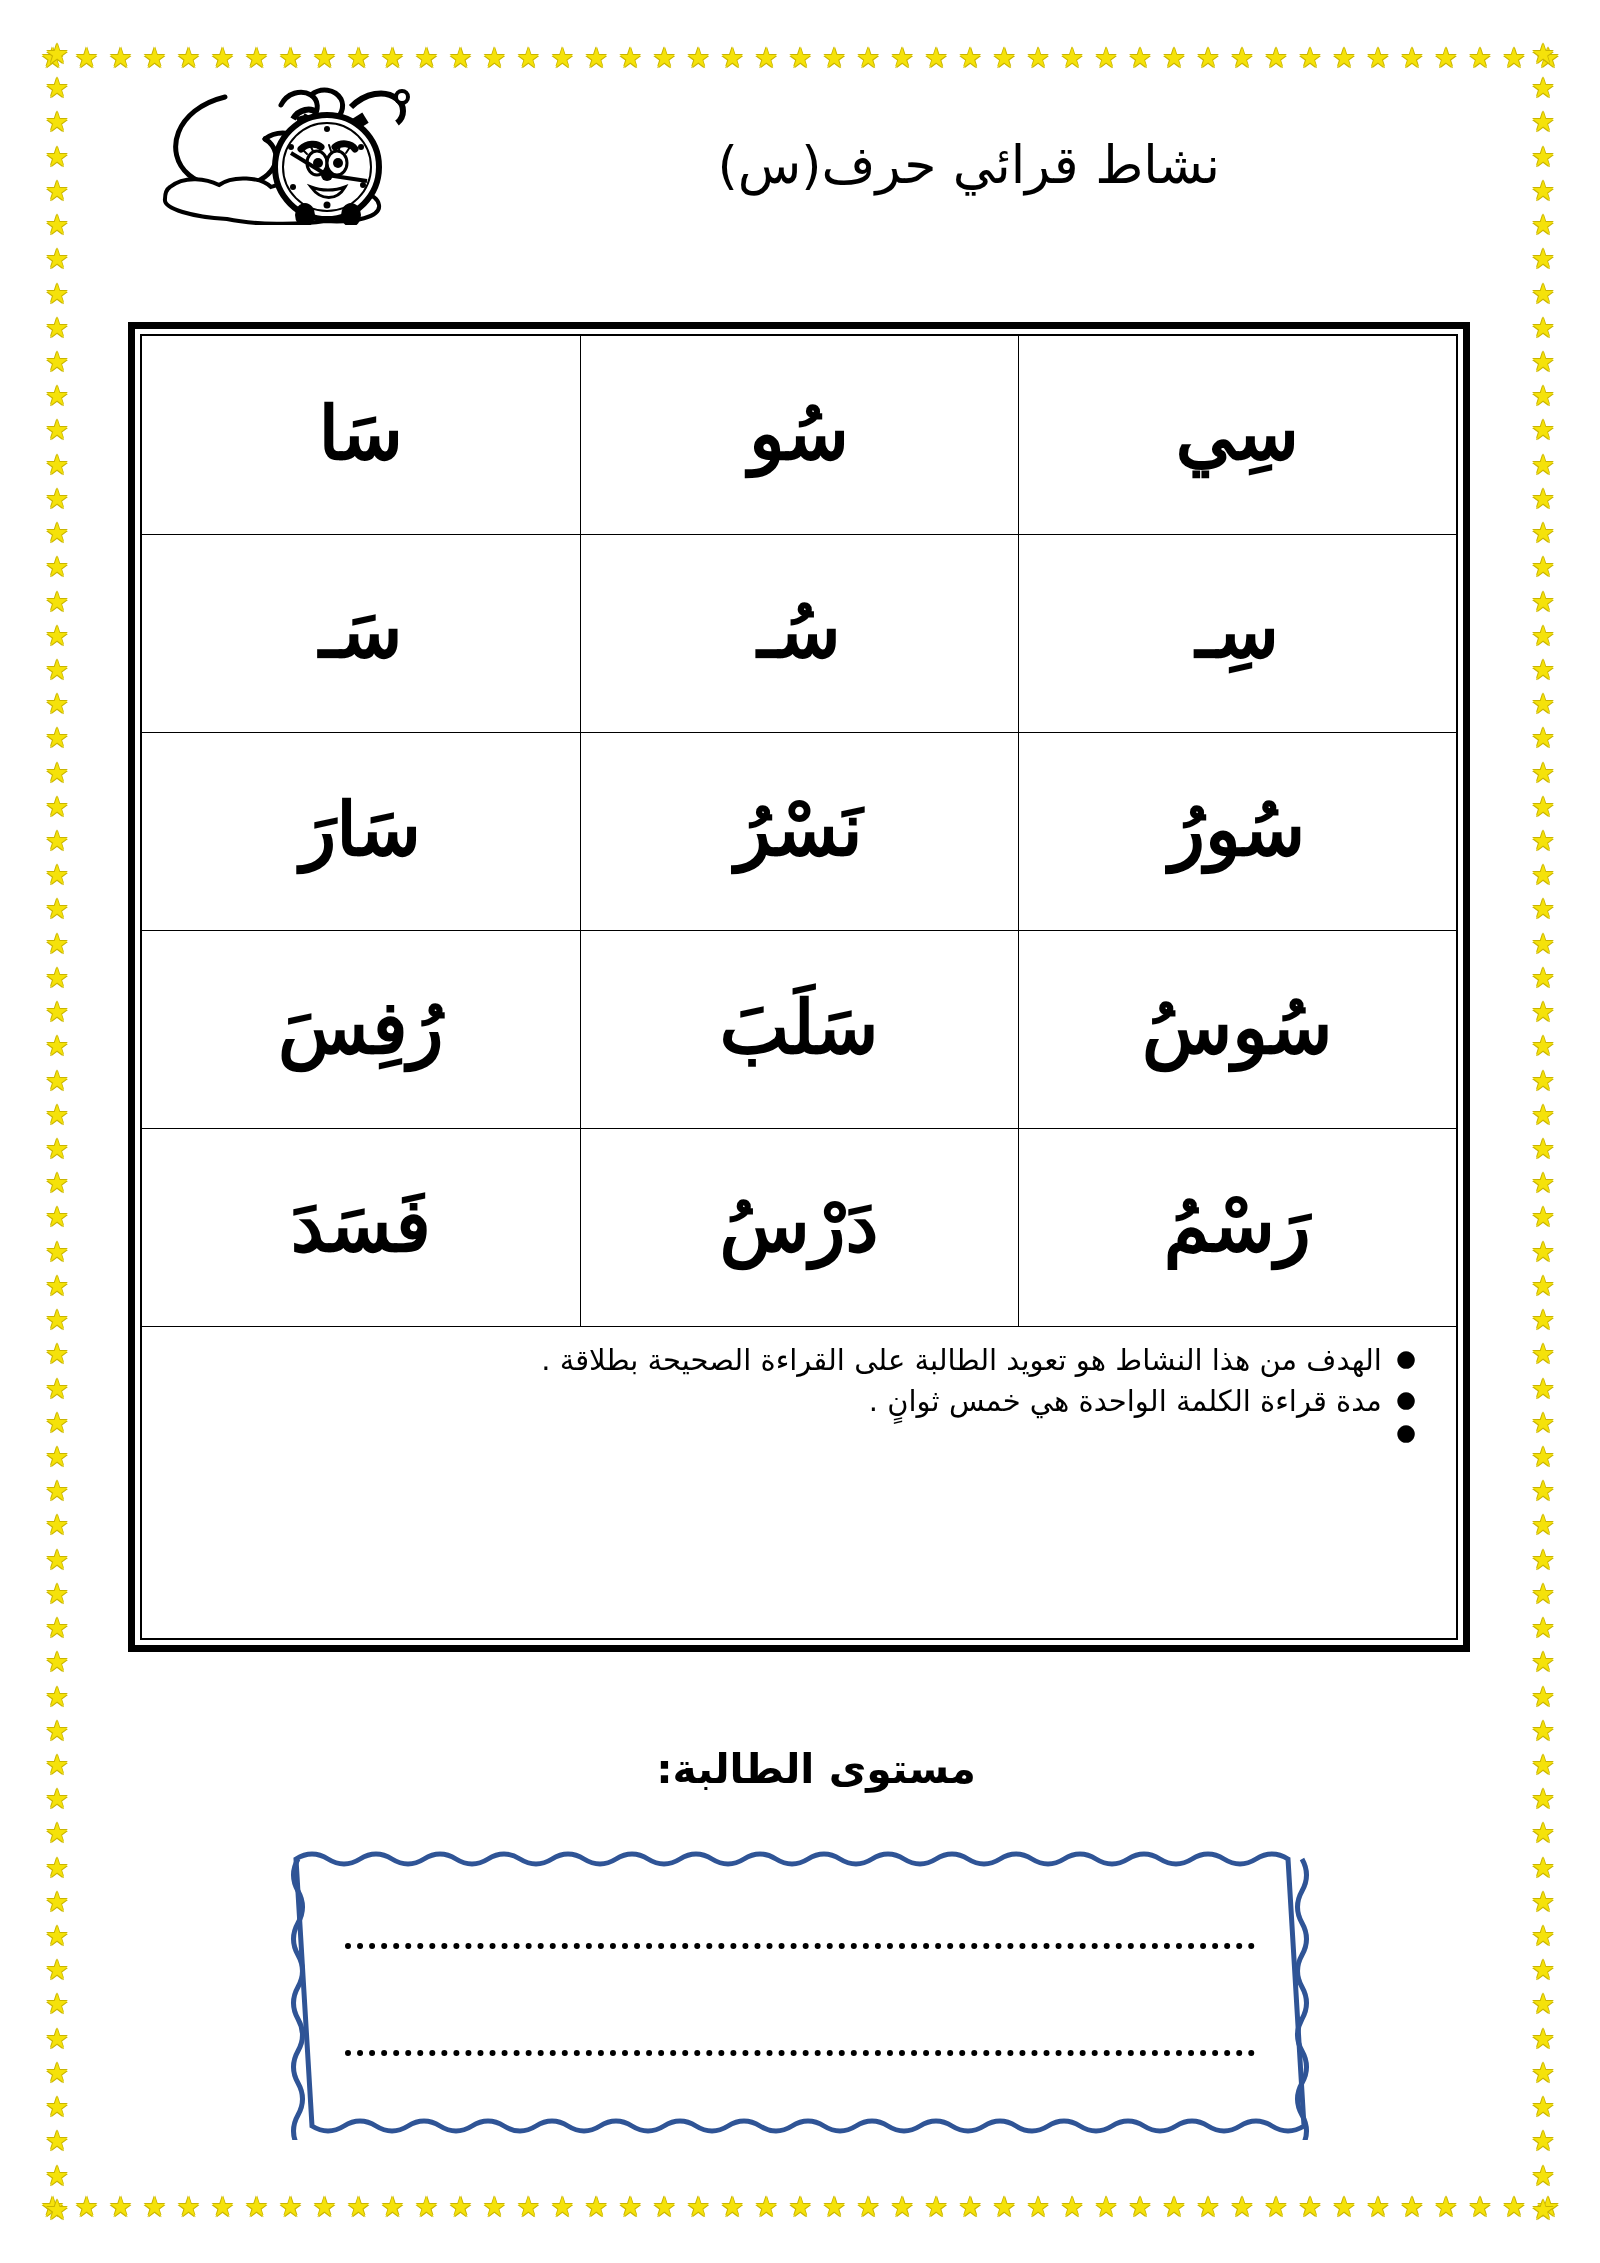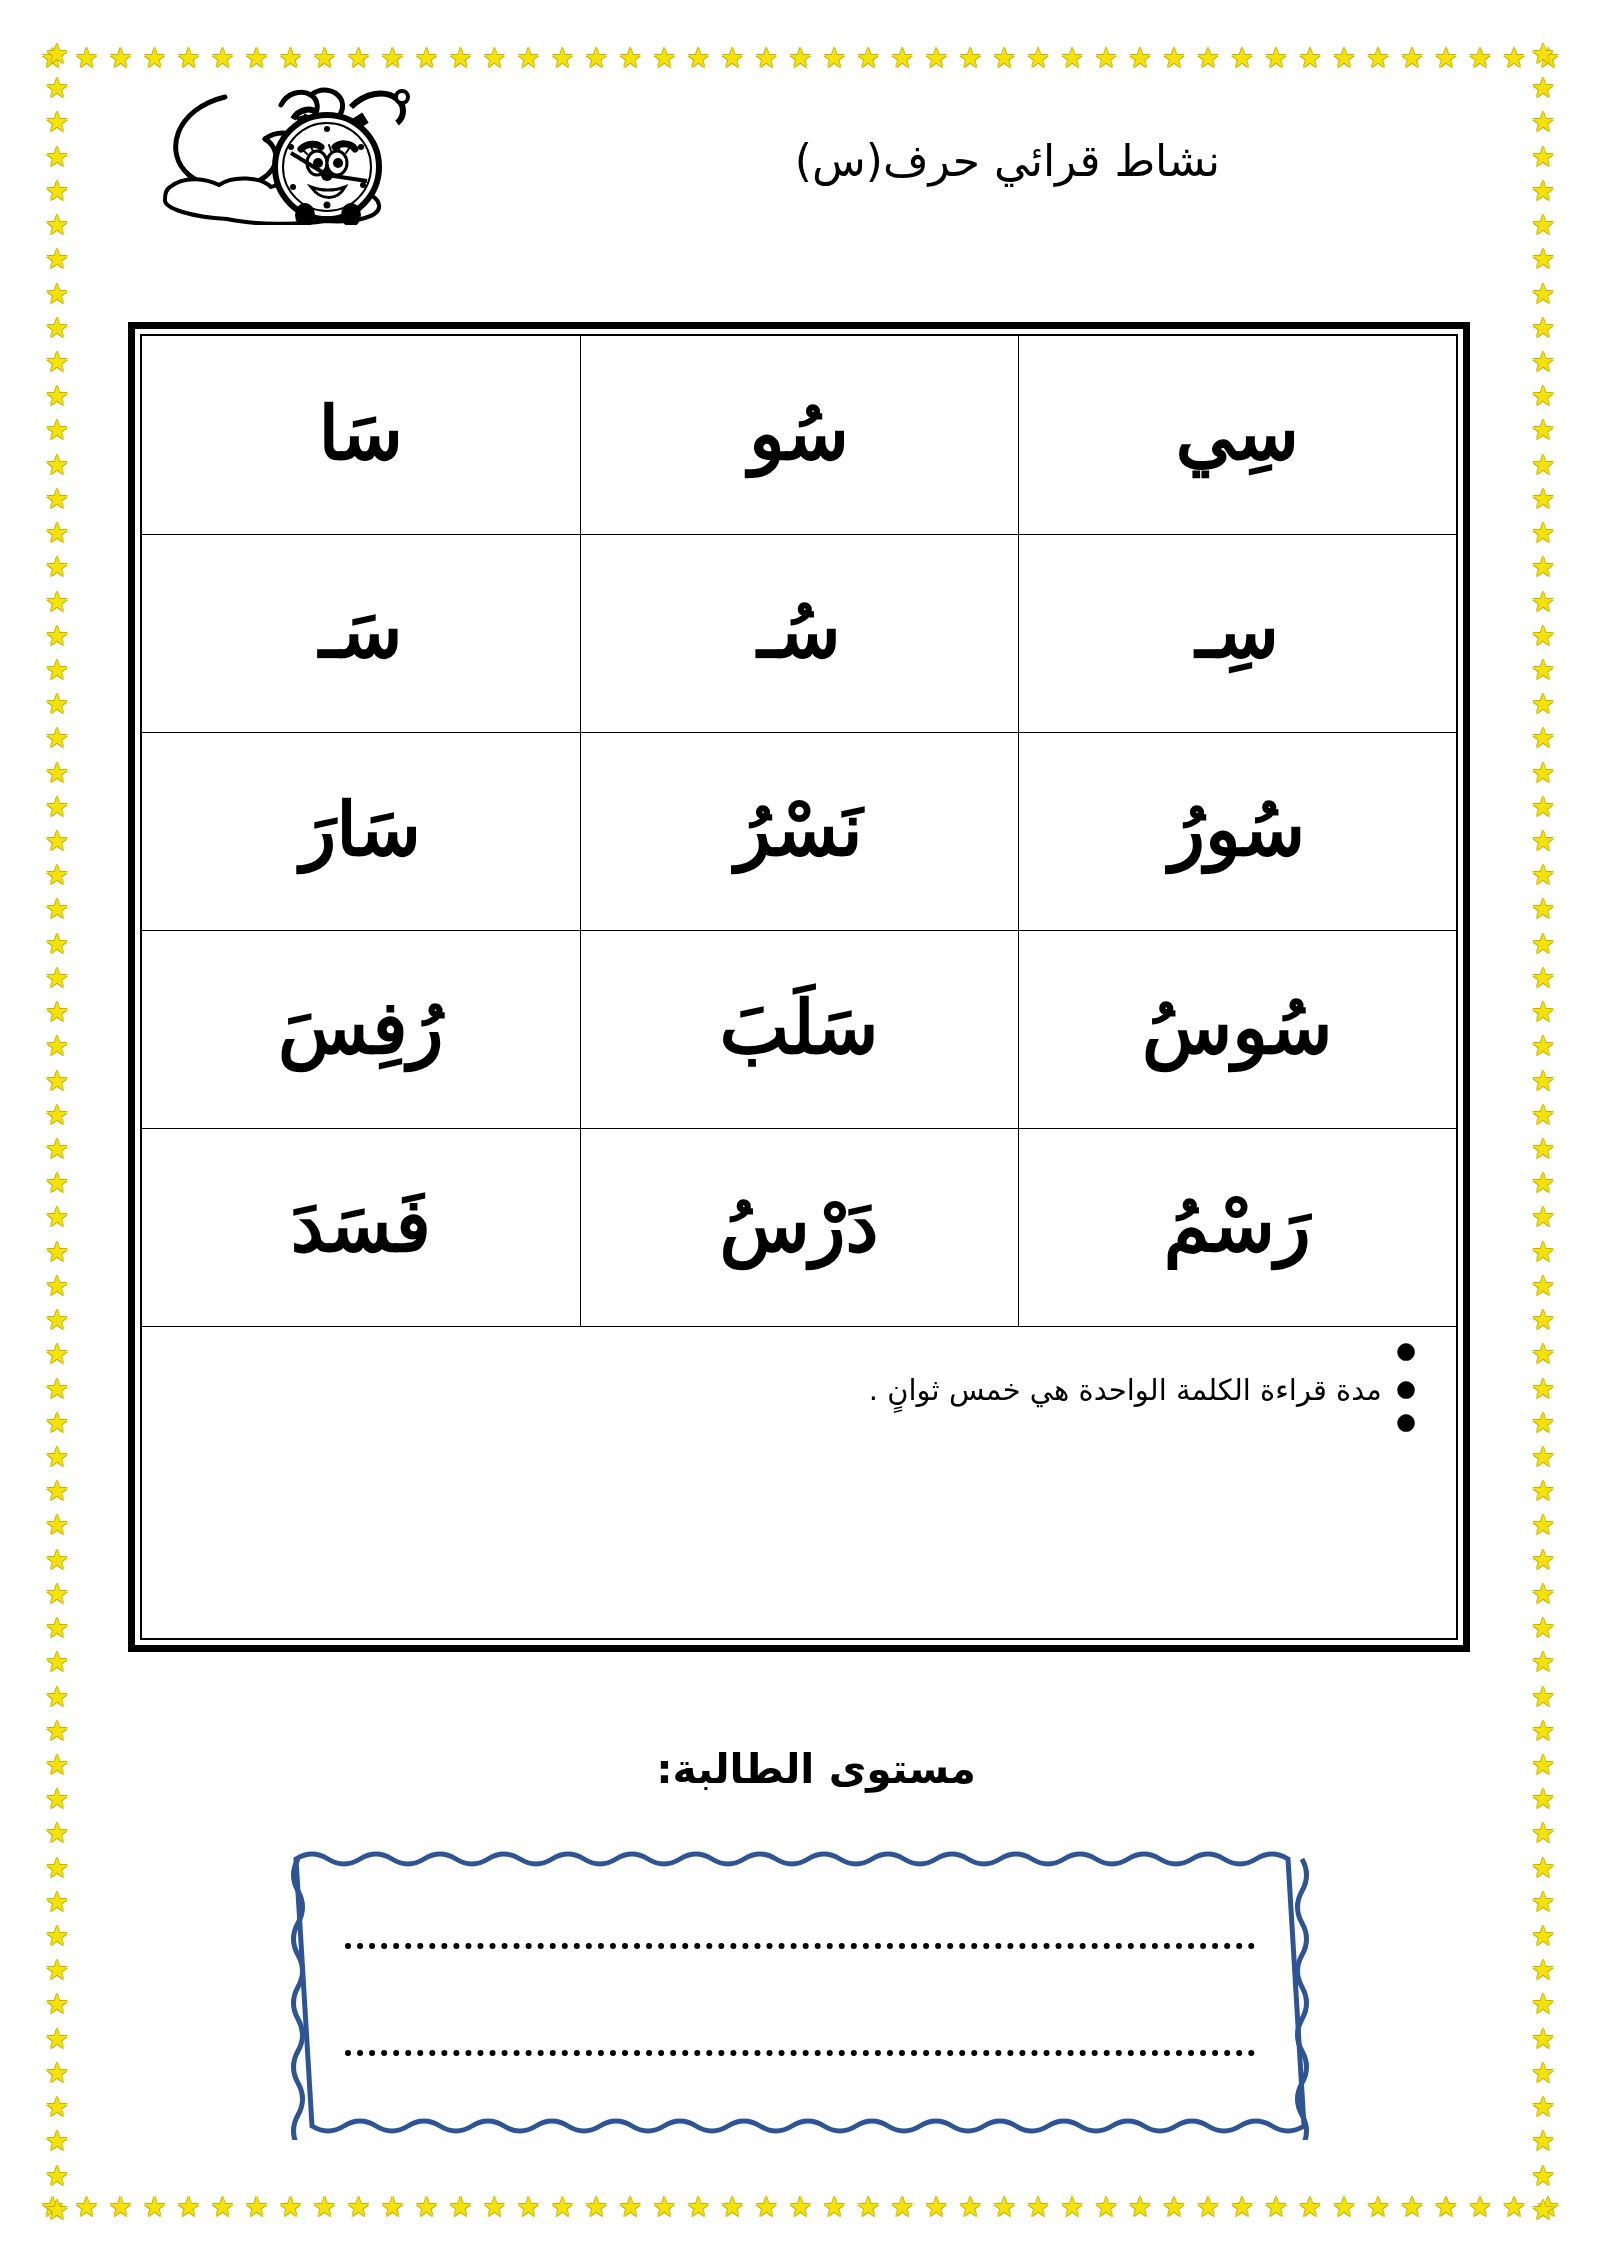--- a/index.html
+++ b/index.html
@@ -72,21 +72,21 @@
     left: 25px;
     top: -5px;
     width: 400px;
     height: 150px;
   }
 
   #worksheet-title {
     position: absolute;
     right: 290px;
     top: 55px;
-    font-size: 44px;
+    font-size: 52px;
     font-weight: 400;
     color: #000;
     white-space: nowrap;
     font-family: "DejaVu Sans", "Liberation Sans", sans-serif;
   }
 
   
   #main-frame {
     position: absolute;
     top: 322px;
@@ -519,20 +519,21 @@
             <td>رَسْمُ</td>
             <td>دَرْسُ</td>
             <td>فَسَدَ</td>
           </tr>
         </tbody>
       </table>
 
       <div id="notes">
         <div class="note-row">
           <span class="note-bullet">●</span>
+          <span class="note-text">الهدف من هذا النشاط هو تعويد الطالبة على القراءة الصحيحة بطلاقة .</span>
         </div>
         <div class="note-row">
           <span class="note-bullet">●</span>
           <span class="note-text">مدة قراءة الكلمة الواحدة هي خمس ثوانٍ .</span>
         </div>
         <div class="note-row">
           <span class="note-bullet">●</span>
         </div>
       </div>
 

